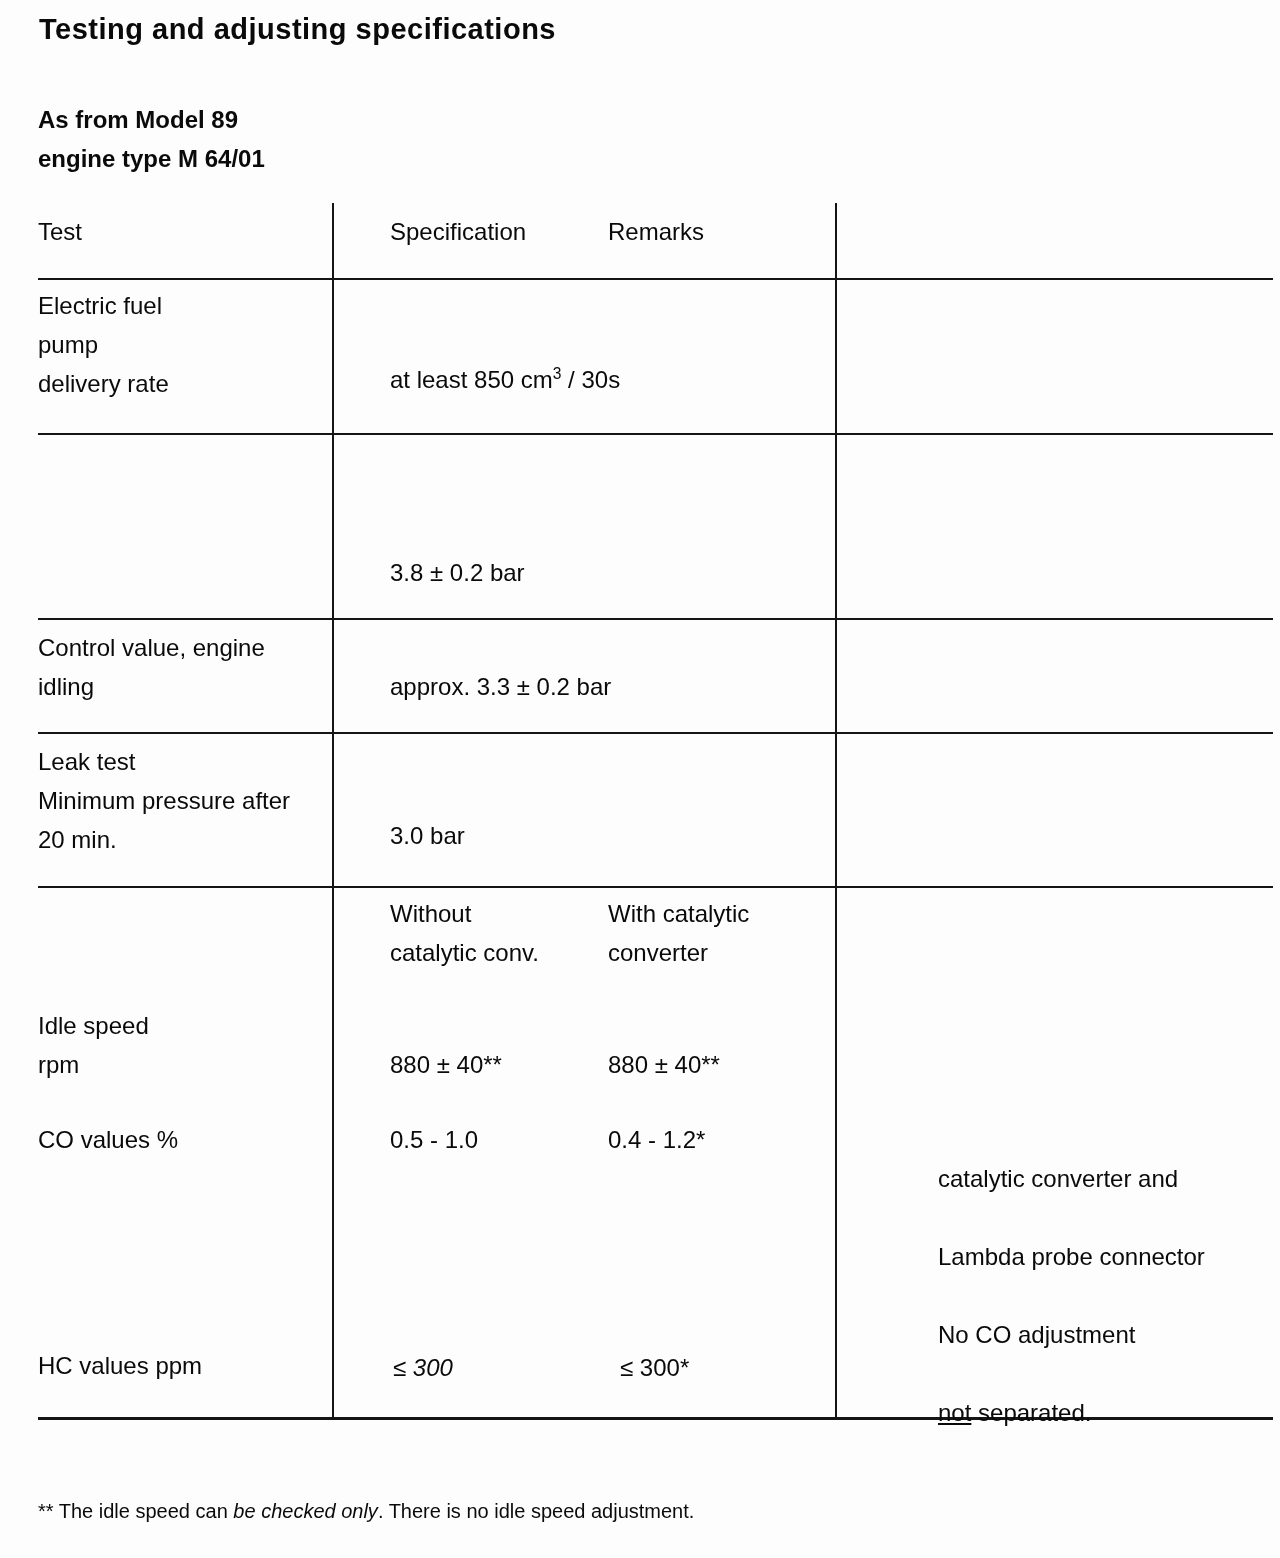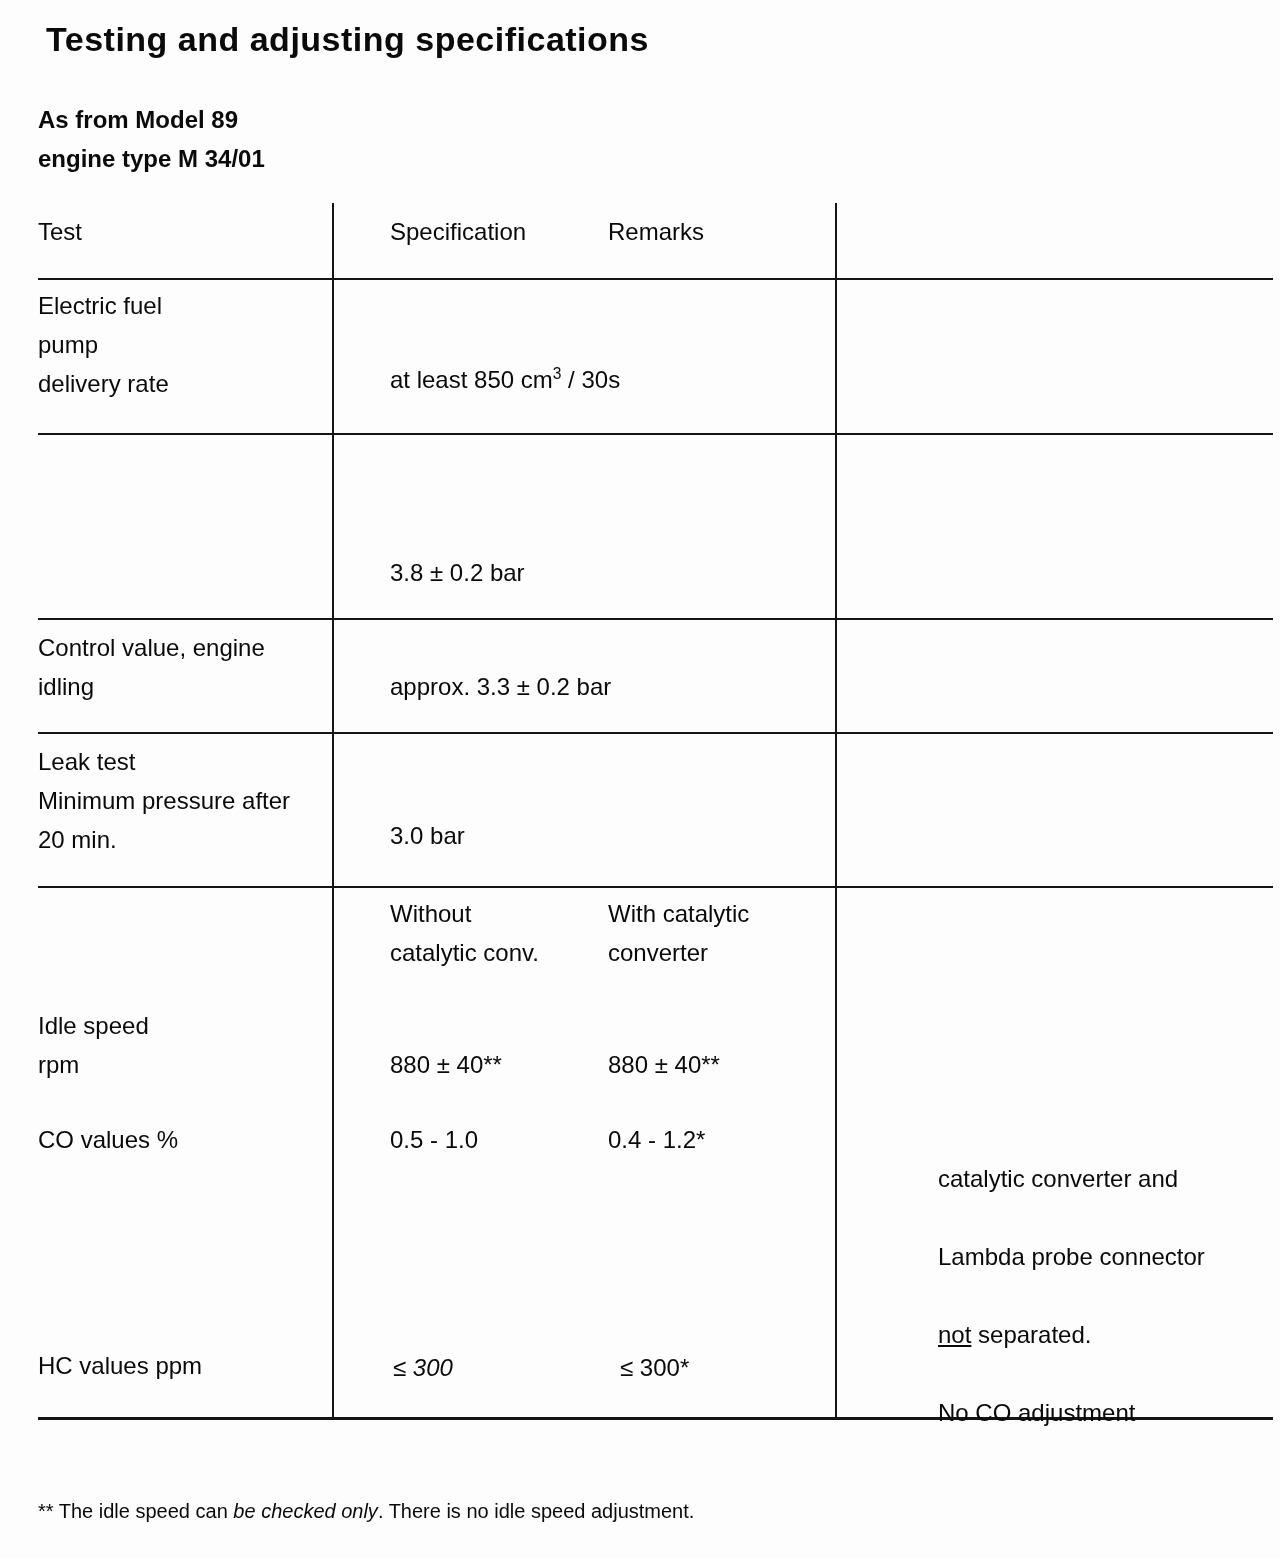--- a/index.html
+++ b/index.html
@@ -9,23 +9,23 @@
     height: 1558px;
     margin: 0 auto;
     background: #fdfdfd;
     color: #0a0a0a;
     font-family: "Liberation Sans", sans-serif;
     overflow: hidden;
   }
   .title {
     position: absolute;
     left: 38px; top: 12px;
-    font-size: 34px;
+    font-size: 29px;
     font-weight: bold;
-    margin: 8px;
+    margin: 1px;
     letter-spacing: 0.5px;
   }
   .subtitle {
     position: absolute;
     left: 38px; top: 100px;
     font-size: 24px;
     font-weight: bold;
     line-height: 39px;
     white-space: pre-line;
   }
@@ -58,21 +58,21 @@
     font-size: 20px;
   }
 </style>
 </head>
 <body>
 
 <div class="page">
 
   <h1 class="title">Testing and adjusting specifications</h1>
   <div class="subtitle"><span>As from Model 89</span>
-<span>engine type M 34/01</span></div>
+<span>engine type M 64/01</span></div>
 
   <div class="vline" style="left:332px;"></div>
   <div class="vline" style="left:835px;"></div>
   <div class="hline" style="top:278px;"></div>
   <div class="hline" style="top:433px;"></div>
   <div class="hline" style="top:618px;"></div>
   <div class="hline" style="top:732px;"></div>
   <div class="hline" style="top:886px;"></div>
   <div class="hline" style="top:1417px; height:3px;"></div>
 
@@ -106,22 +106,22 @@
   <div class="cell" style="left:390px; top:1045px;">880 ± 40**</div>
   <div class="cell" style="left:608px; top:1045px;">880 ± 40**</div>
 
   <div class="cell" style="left:38px; top:1120px;text-align:right;">CO values %</div>
   <div class="cell" style="left:390px; top:1120px;">0.5 - 1.0</div>
   <div class="cell" style="left:608px; top:1120px;">0.4 - 1.2*</div>
 
   <div class="cell" style="left:938px; top:1120px;">
     <div>catalytic converter and</div>
     <div>Lambda probe connector</div>
+    <div>No CO adjustment</div>
     <div><span class="u">not</span><span> separated.</span></div>
-    <div>No CO adjustment</div>
   </div>
 
   <div class="cell" style="left:38px; top:1346px;">HC values ppm</div>
   <div class="cell" style="left:393px; top:1348px;font-style:italic;">≤ 300</div>
   <div class="cell" style="left:620px; top:1348px;">≤ 300*</div>
 
   <div class="footnote"><span>** The idle speed can </span><span class="it">be checked only</span><span>. There is no idle speed adjustment.</span></div>
 
 </div>
 

